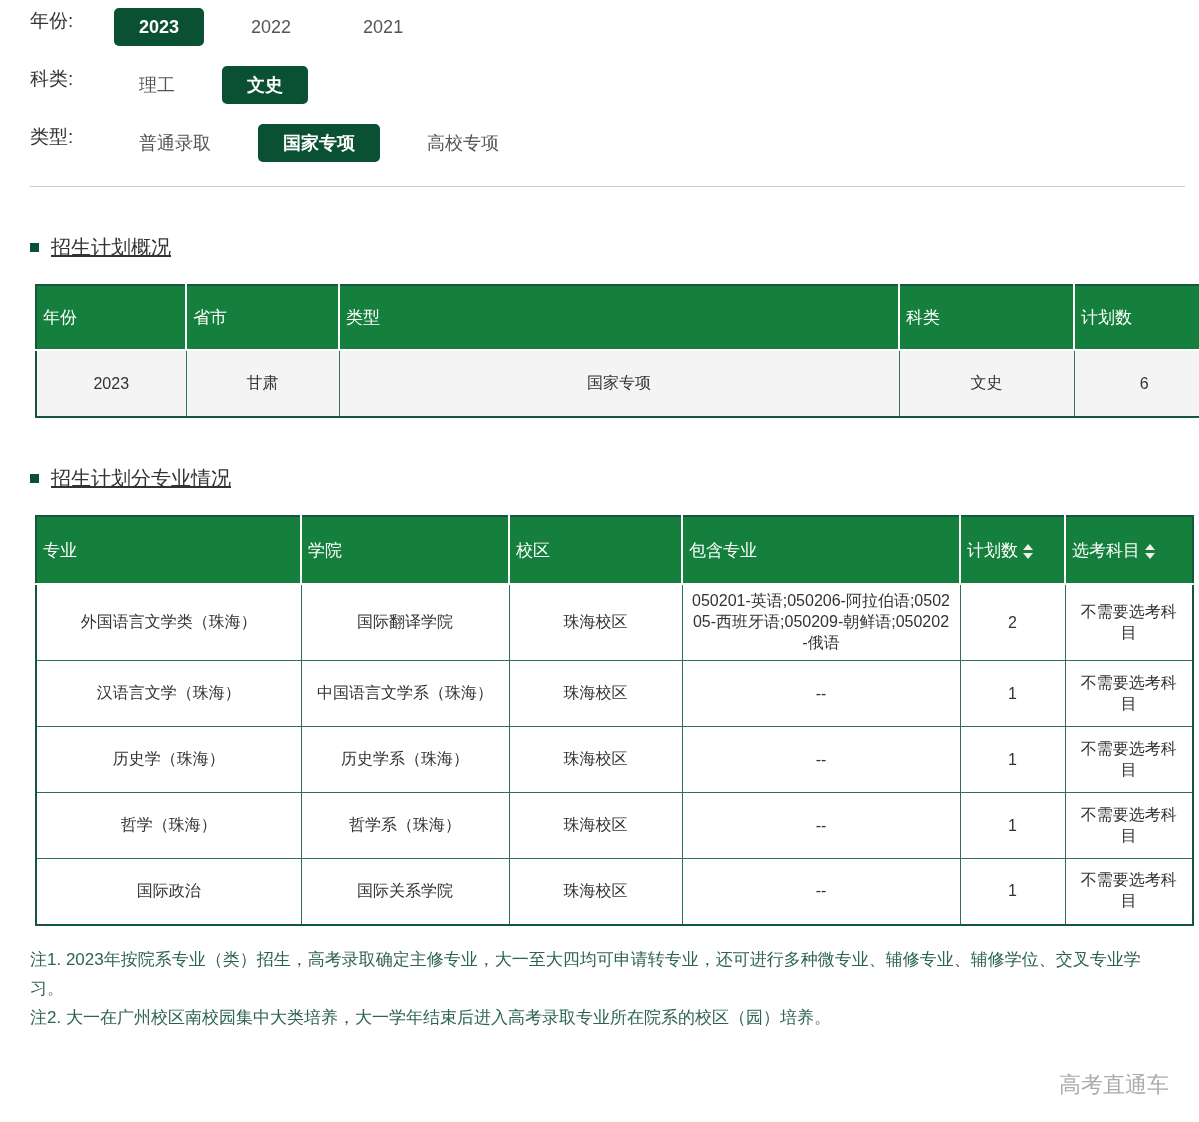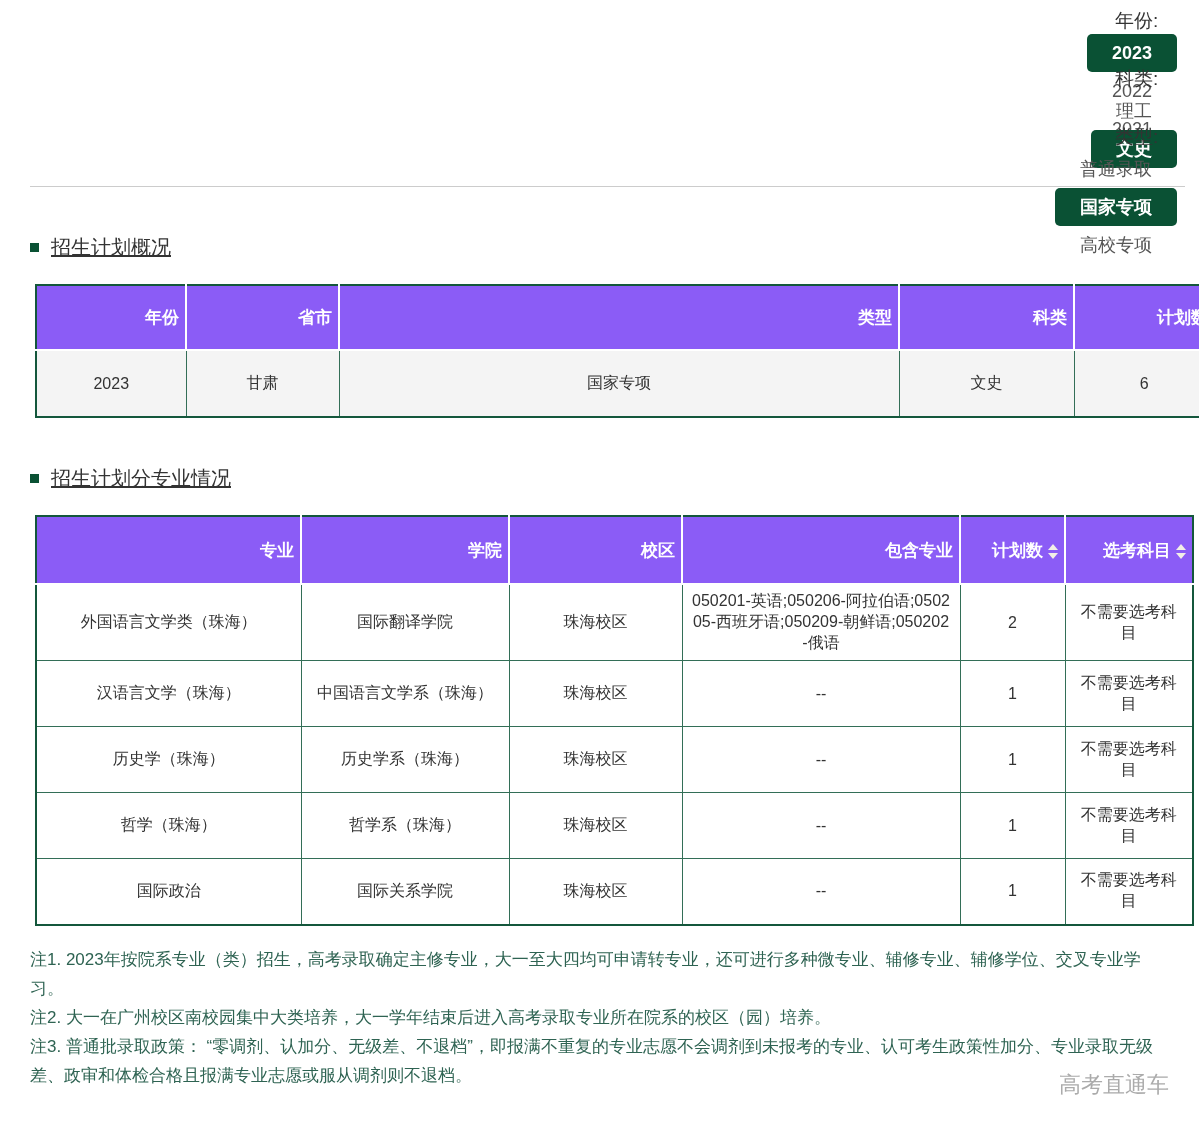--- a/index.html
+++ b/index.html
@@ -6,42 +6,42 @@
   html,body { margin:0; padding:0; background:#fff; }
   .page {
     position:relative;
     width:1199px; height:1122px;
     font-family:"Liberation Sans", sans-serif;
     overflow:hidden;
     background:#fff;
   }
   
   .filters { padding:8px 0 0 30px; }
-  .filter-row { display:flex; align-items:flex-end; height:40px; margin-bottom:18px;flex-direction:column; }
+  .filter-row { display:flex; align-items:flex-start; height:40px; margin-bottom:18px; }
   .filter-label { width:84px; font-size:19px; color:#333; flex:0 0 auto; }
   .filter-option {
     border:none; background:transparent; color:#555;
     font-size:18px; line-height:1; padding:10px 25px; margin-right:22px;
     border-radius:5px; cursor:pointer; font-family:inherit;
   }
   .filter-option.selected { background:#0a5134; color:#fff; font-weight:bold; }
   
   .divider { border:none; border-top:1px solid #ccc; margin:22px 14px 0 30px; }
   
   .section-title { display:flex; align-items:center; margin:47px 0 23px 30px; font-size:20px; color:#333;text-decoration:underline; }
   .bullet { width:9px; height:9px; background:#0a5134; margin-right:12px; flex:0 0 auto; }
   
   .data-table {
     border-collapse:collapse; table-layout:fixed;
     width:1157px; margin-left:35px;
     border:2px solid #14573c;
   }
   .data-table th {
-    background:#8b5cf6; color:#fff; font-size:17px; font-weight:bold;
-    text-align:right; vertical-align:middle; padding:4px 6px;
+    background:#15803d; color:#fff; font-size:17px; font-weight:normal;
+    text-align:left; vertical-align:middle; padding:4px 6px;
   }
   .data-table th + th { border-left:2px solid #fff; }
   .data-table thead { border-bottom:2px solid #fff; }
   .data-table td {
     border:1px solid #336e57; font-size:16px; color:#333;
     text-align:center; vertical-align:middle; padding:6px 8px;
     word-break:break-all;
   }
   .table1 th { height:65px; }
   .table1 td { height:67px; background:#f4f4f4; }
@@ -185,18 +185,17 @@
           <td>--</td>
           <td>1</td>
           <td>不需要选考科目</td>
         </tr>
       </tbody>
   </table>
 
   <div class="notes">
       <p class="note">注1. 2023年按院系专业（类）招生，高考录取确定主修专业，大一至大四均可申请转专业，还可进行多种微专业、辅修专业、辅修学位、交叉专业学习。</p>
       <p class="note">注2. 大一在广州校区南校园集中大类培养，大一学年结束后进入高考录取专业所在院系的校区（园）培养。</p>
-      <p class="note">注3. 普通批录取政策： “零调剂、认加分、无级差、不退档”，即报满不重复的专业志愿不会调剂到未报考的专业、认可考生政策性加分、专业录取无级差、政审和体检合格且报满专业志愿或服从调剂则不退档。</p>
     </div>
 
   <div class="watermark">高考直通车</div>
 
 </div>
 
 </body></html>

